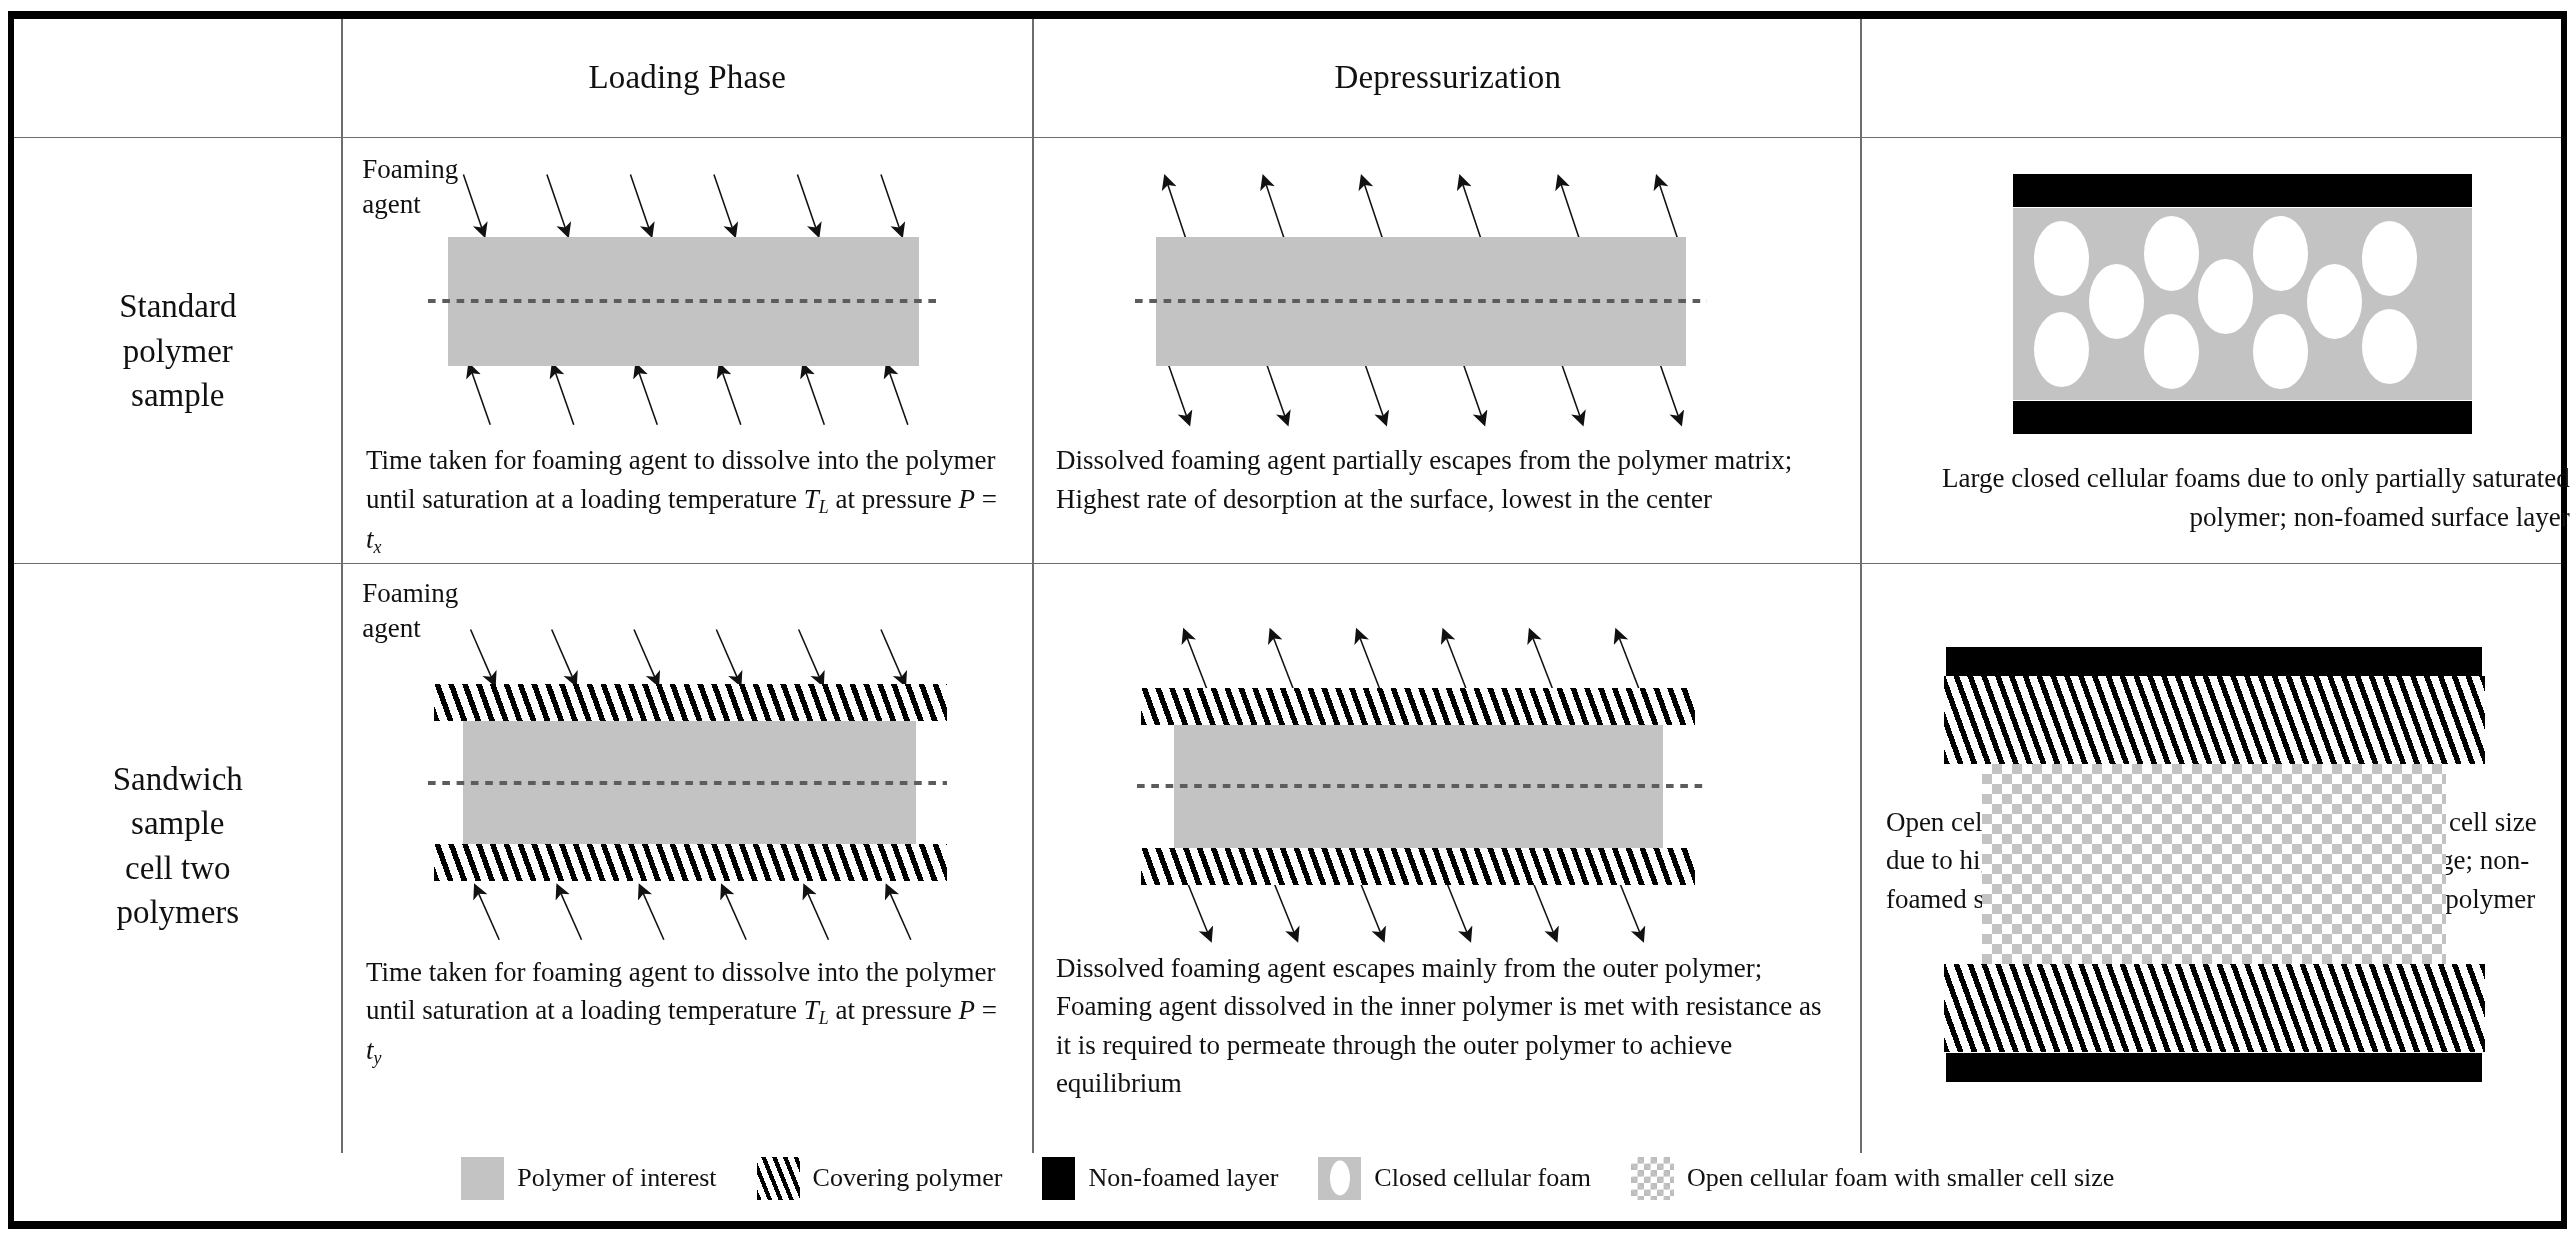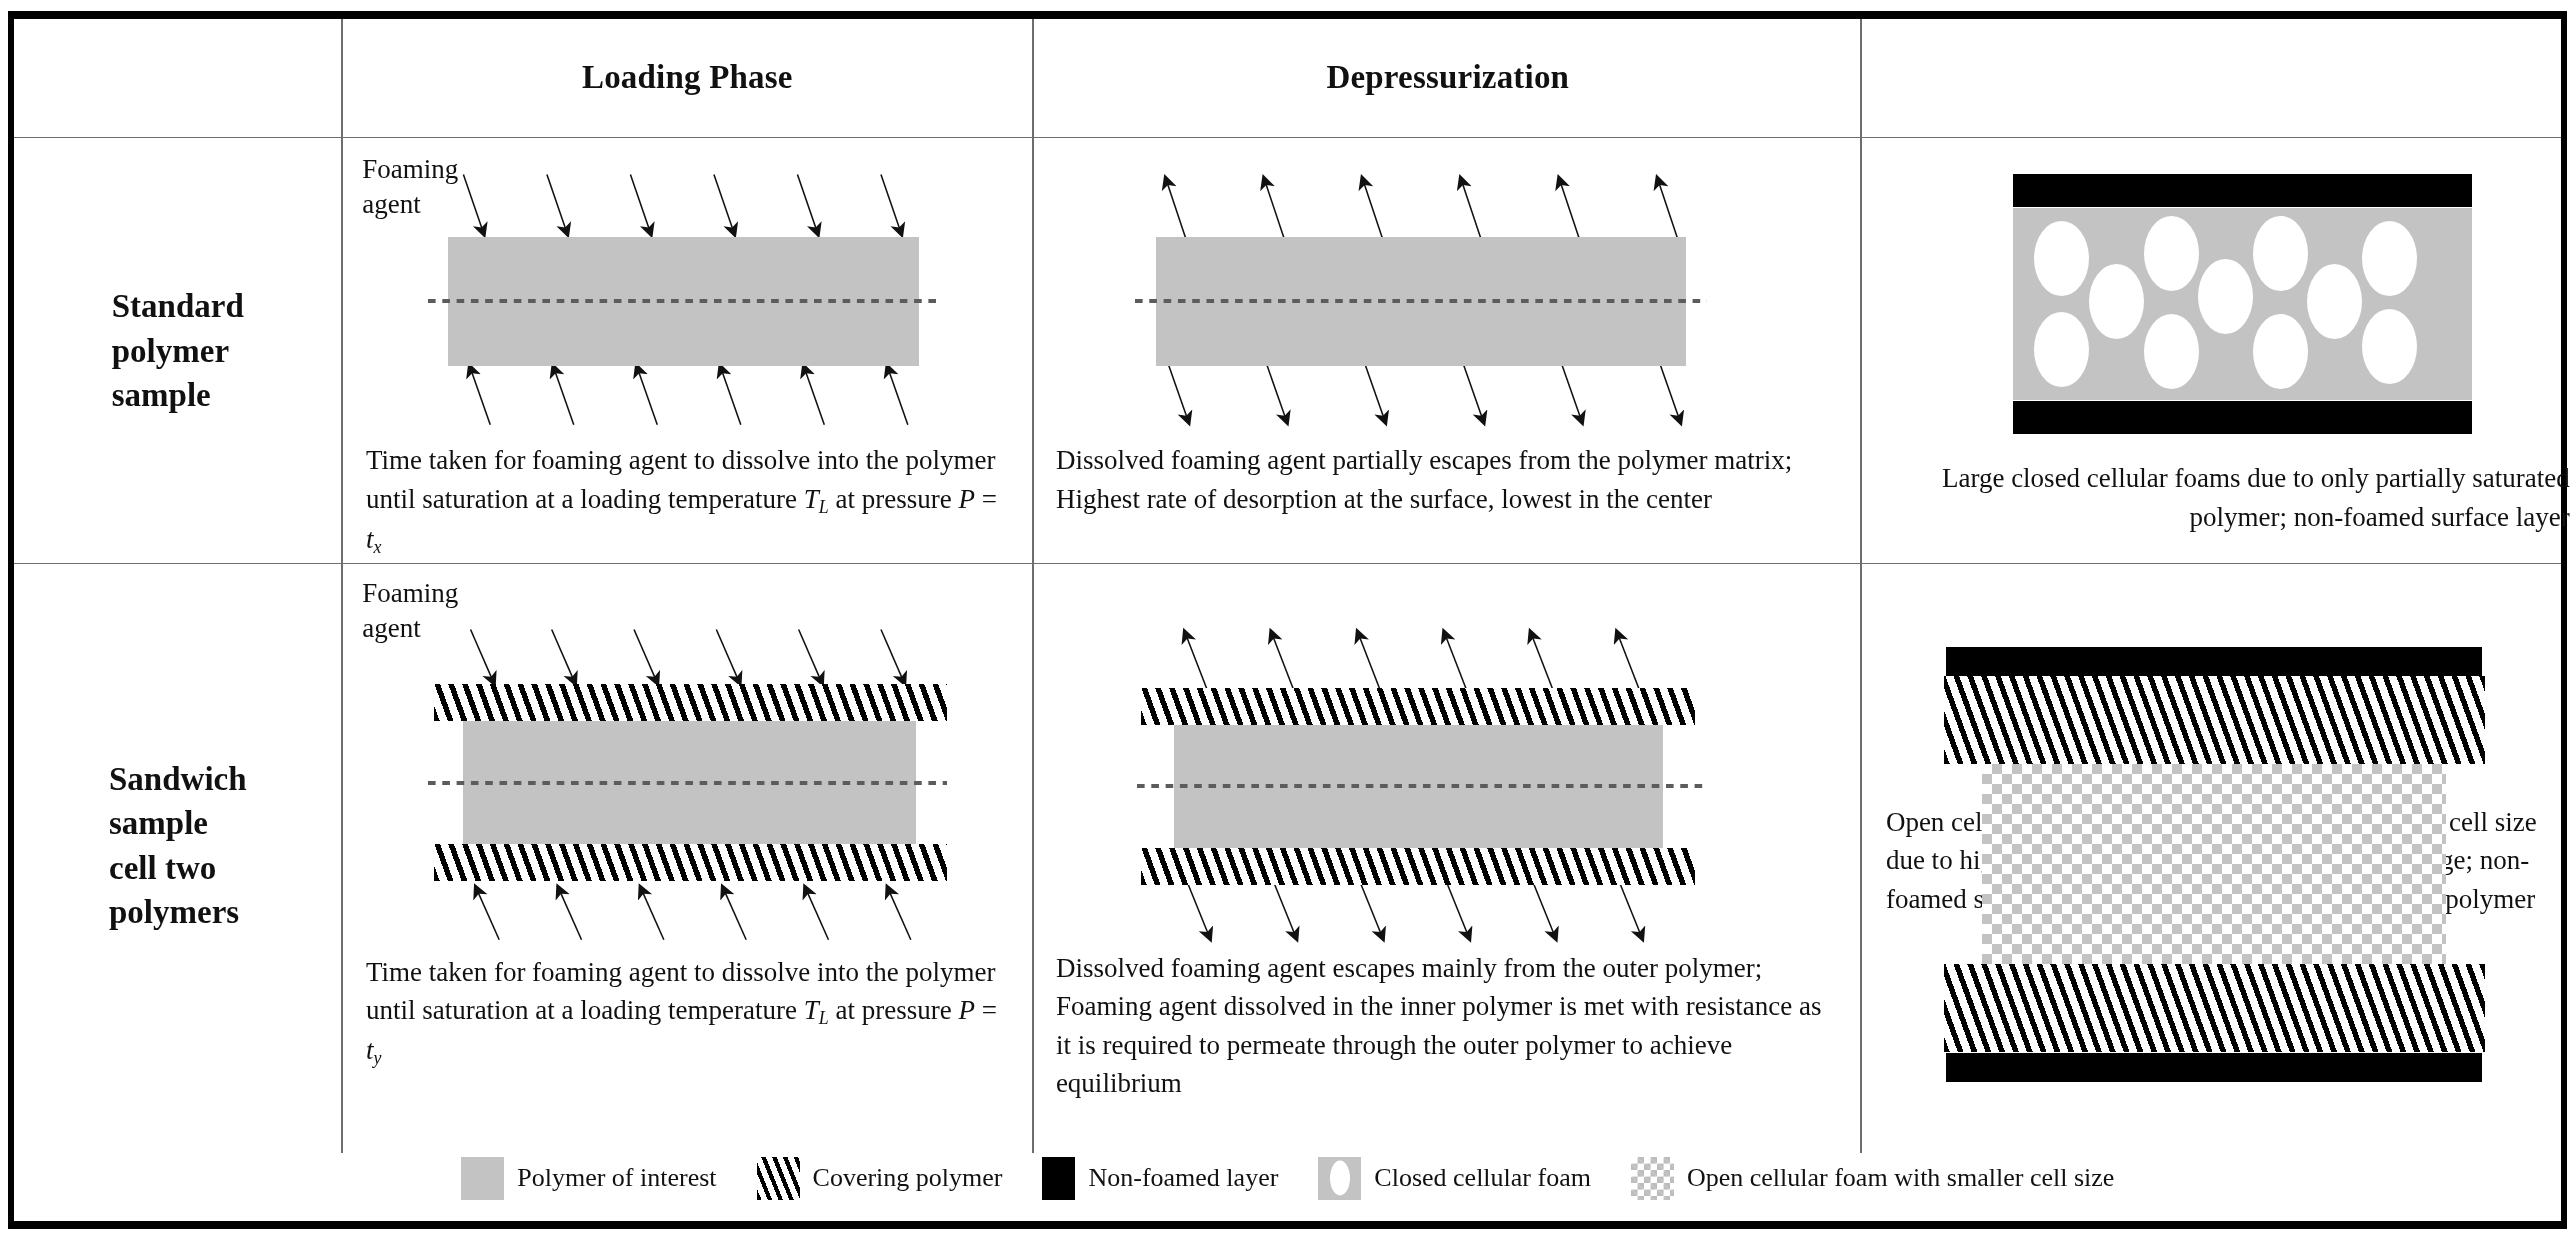--- a/index.html
+++ b/index.html
@@ -14,24 +14,24 @@
   .grid{position:relative;width:100%;height:100%;}
 
   
   .hrule{position:absolute;left:0;right:0;height:1.8px;background:#6d6d6d;}
   .vrule{position:absolute;top:0;width:1.8px;background:#6d6d6d;}
 
   
   .cell{position:absolute;box-sizing:border-box;}
 
   .hdr{display:flex;align-items:center;justify-content:center;
-       font-weight:bold;font-size:33px;letter-spacing:0.2px;}
-
-  .rowlabel{display:flex;align-items:center;justify-content:center;text-align:left;
-            font-weight:bold;font-size:33px;line-height:1.34;}
+       font-weight:normal;font-size:33px;letter-spacing:0.2px;}
+
+  .rowlabel{display:flex;align-items:center;justify-content:center;text-align:center;
+            font-weight:normal;font-size:33px;line-height:1.34;}
 
   .content{display:flex;flex-direction:column;align-items:center;}
   .diagram{position:relative;width:100%;flex:0 0 auto;}
   .caption{font-size:27px;line-height:1.42;padding:0 3.6px;box-sizing:border-box;width:100%;}
   .caption i{font-style:italic;}
   .caption sub{font-size:.66em;font-style:italic;vertical-align:-0.28em;}
 
   
   .slab{position:absolute;background:#c3c3c3;}
   .blackbar{position:absolute;background:#000;}

